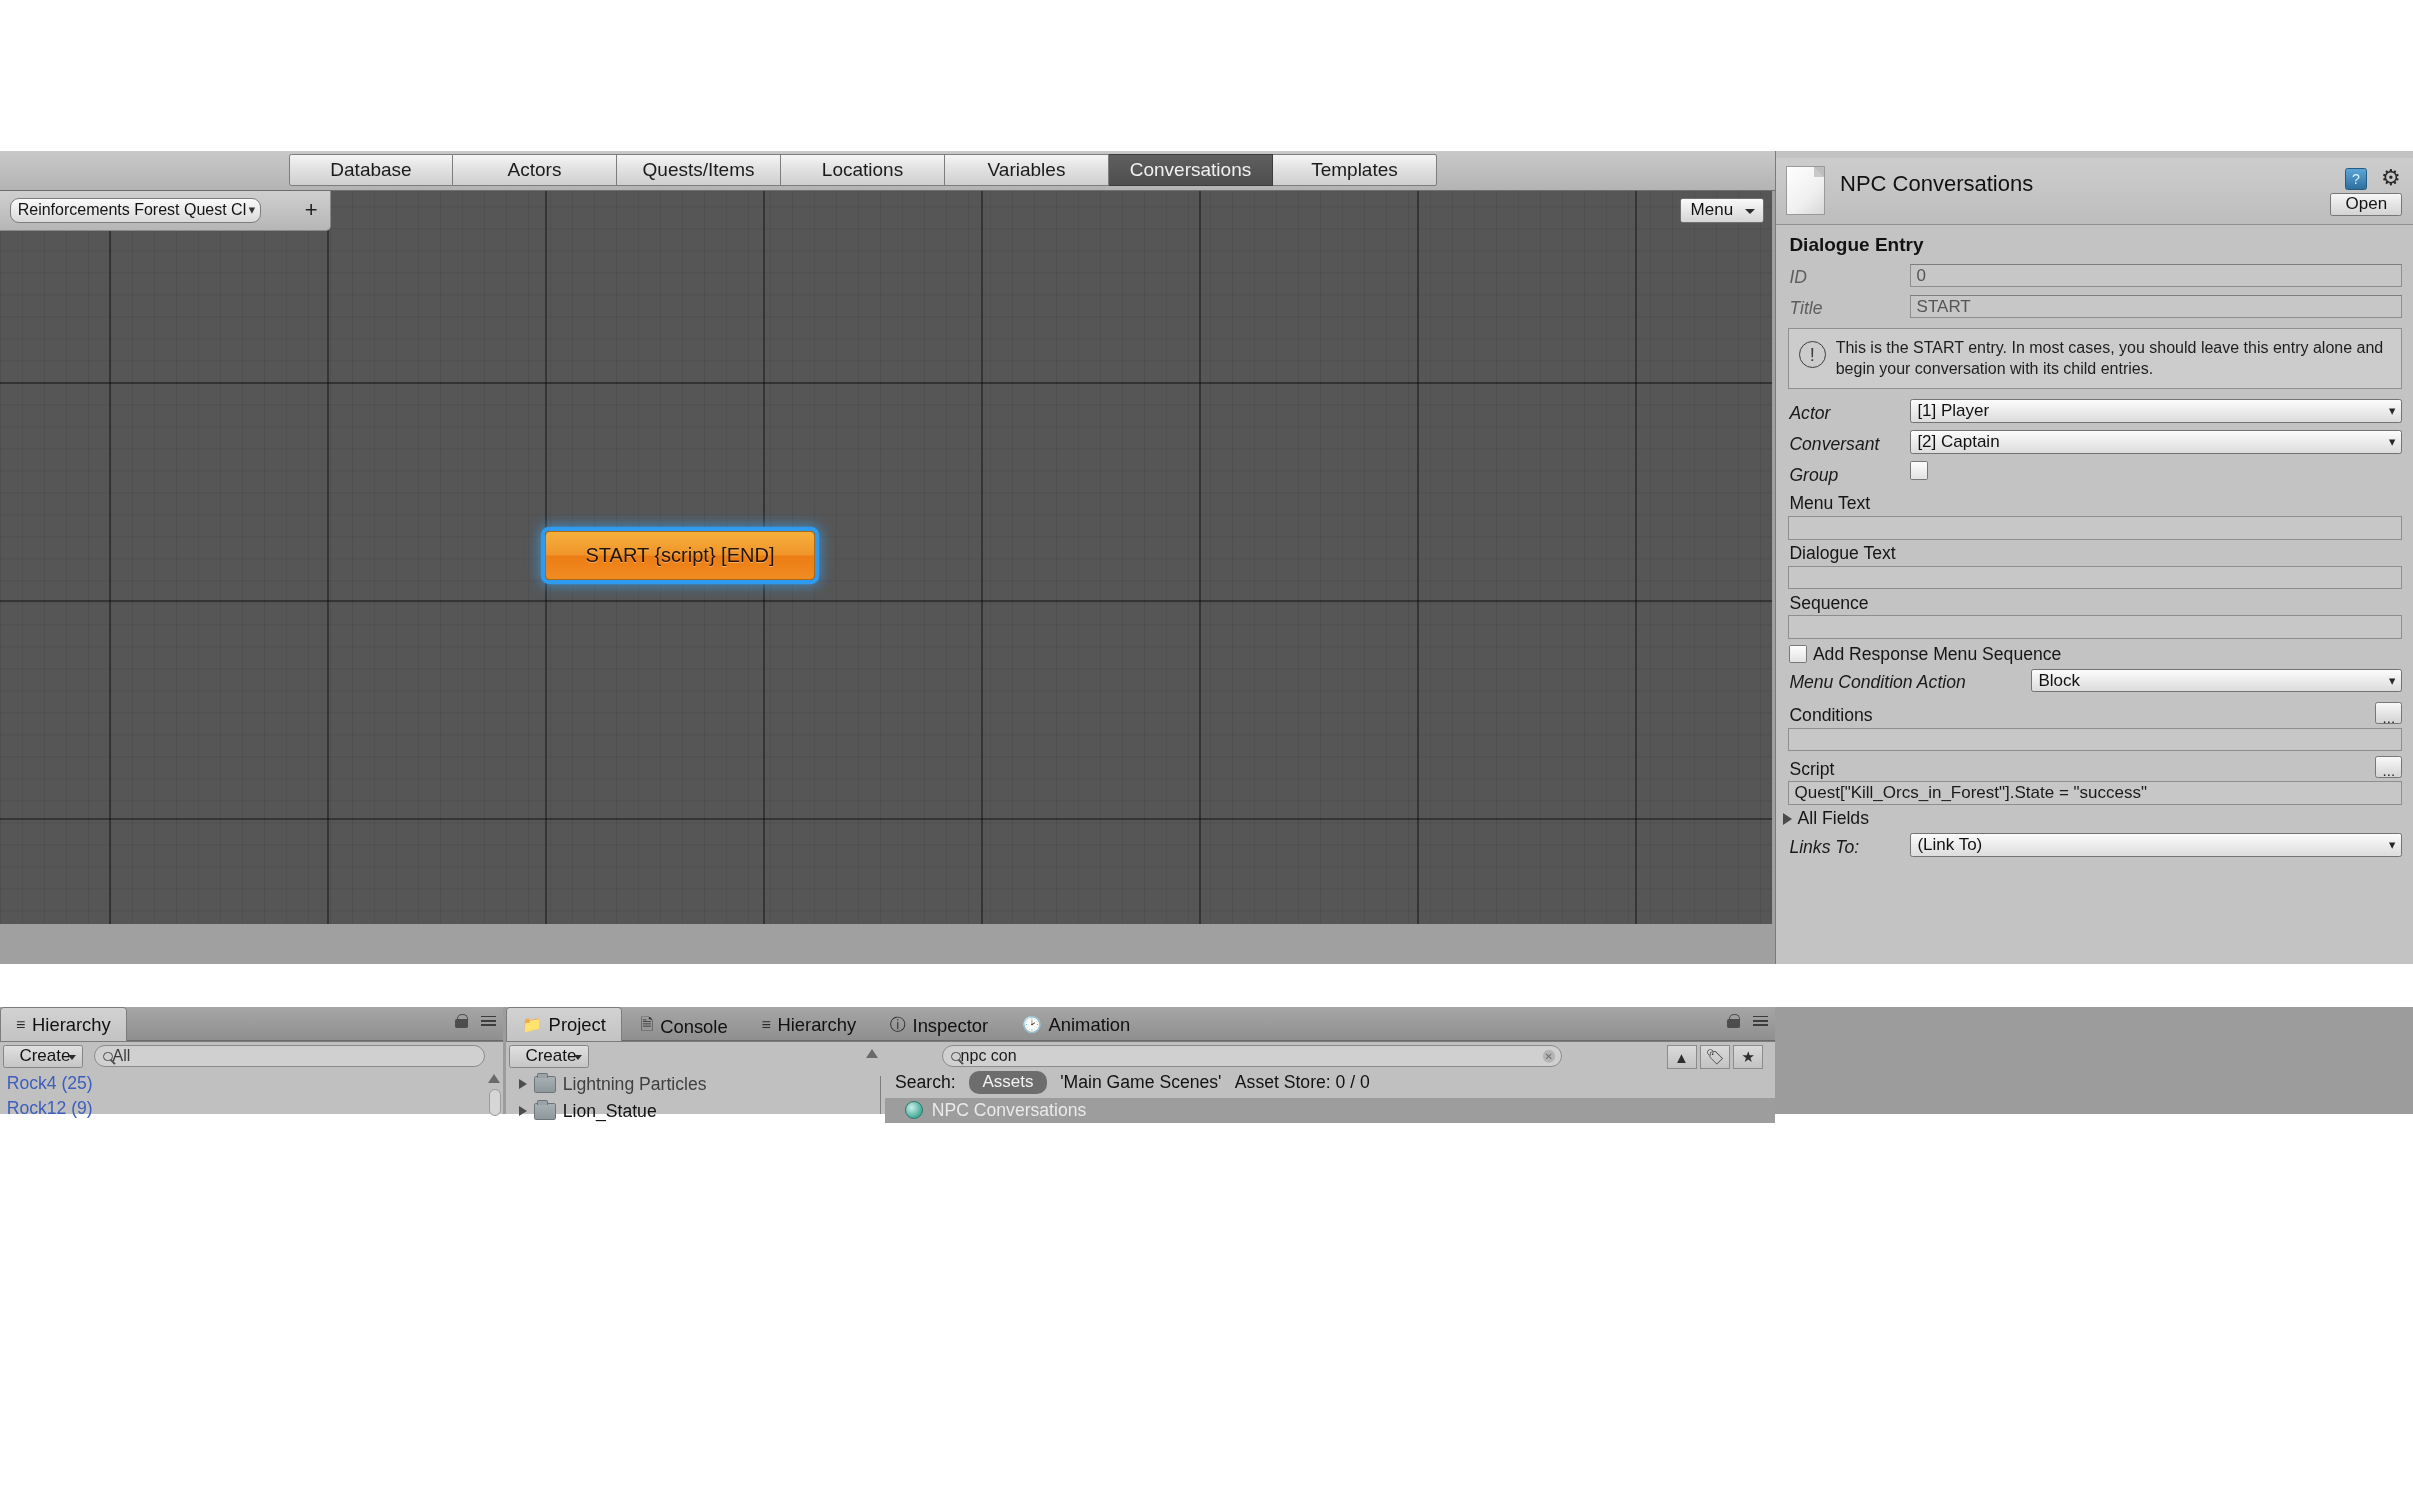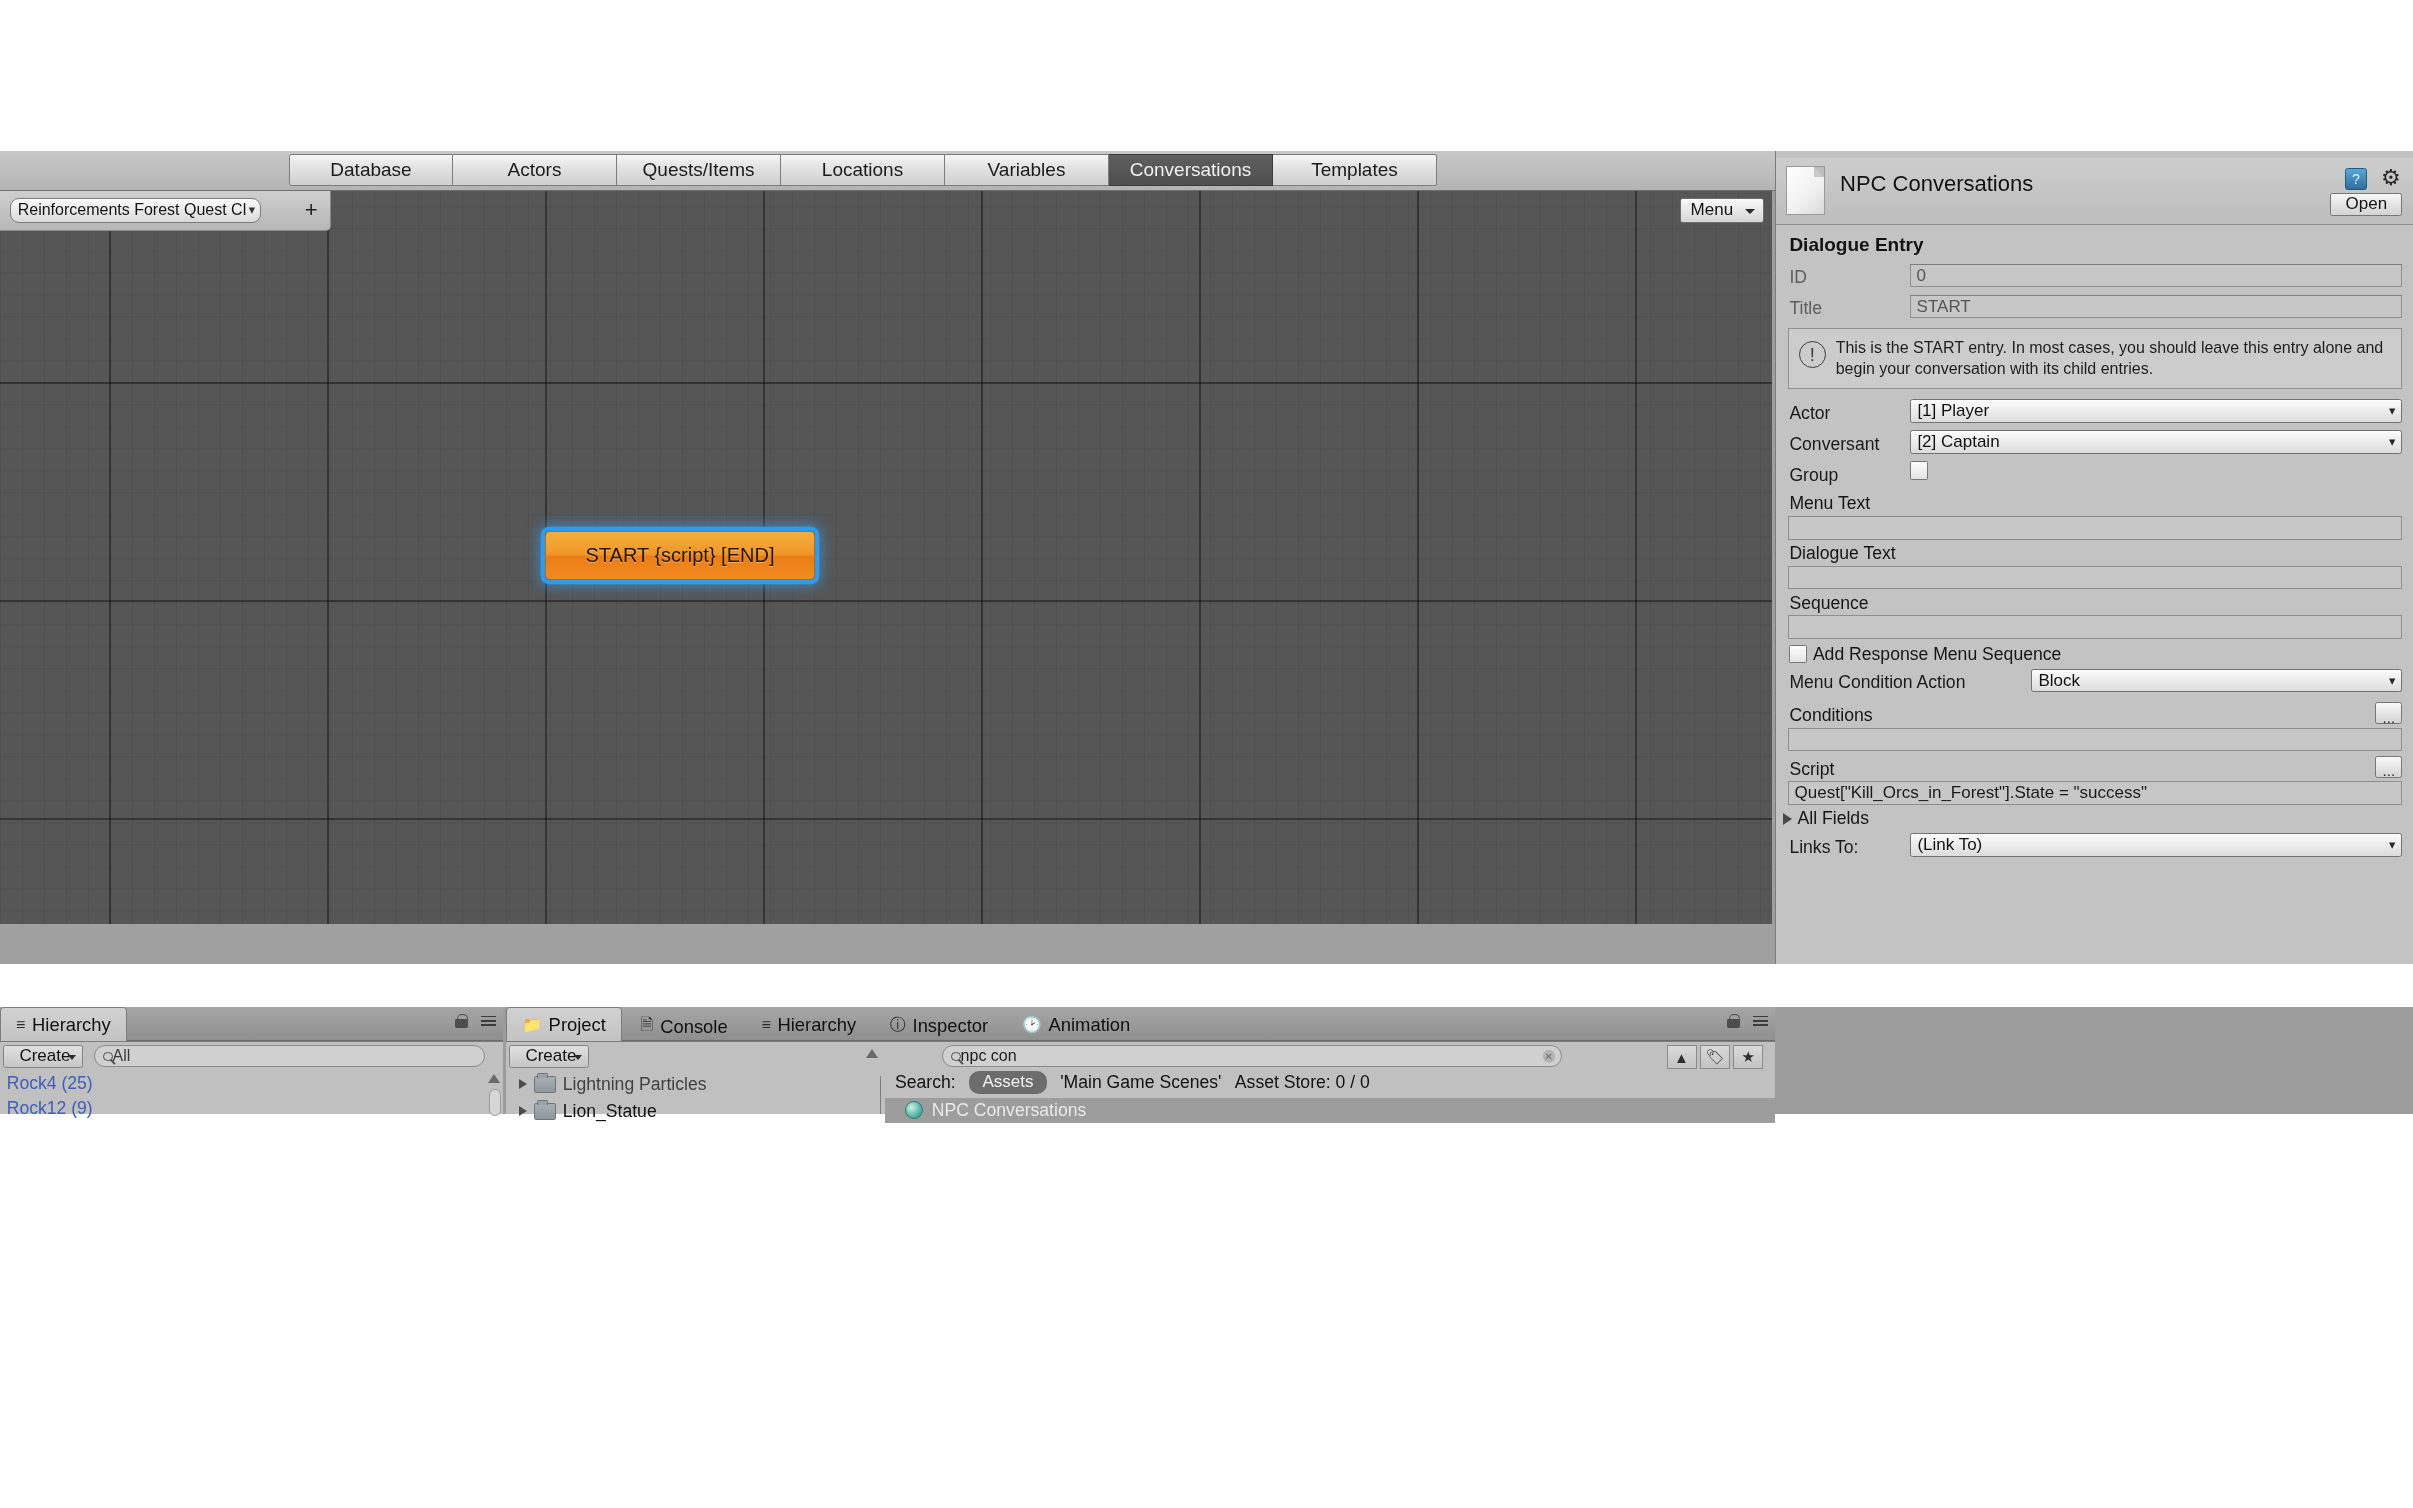--- a/index.html
+++ b/index.html
@@ -163,21 +163,21 @@
     display: flex; align-items: center; justify-content: center;
     font-size: 17px; color: #151515; cursor: pointer;
   }
 
   .insp-body { position: absolute; left: 0; top: 75px; width: 100%; }
   .sec-title { margin: 8.4px 0 5px 13.4px; font-size: 19px; font-weight: bold; color: #121212; }
 
   .row { position: relative; height: 31px; margin: 0 11.7px; }
   .row .lbl {
     position: absolute; left: 1.7px; top: 5.9px;
-    font-size: 17.6px; color: #1a1a1a;
+    font-size: 17.6px; color: #1a1a1a; font-style: italic;
   }
   .row .lbl.dim { color: #5e5e5e; }
   .ctl {
     position: absolute; left: 122px; right: 0; top: 2.5px; height: 23.5px;
   }
   .field {
     width: 100%; height: 100%;
     background: #c7c7c7;
     border: 0.8px solid #8e8e8e;
     border-top-color: #7d7d7d;

